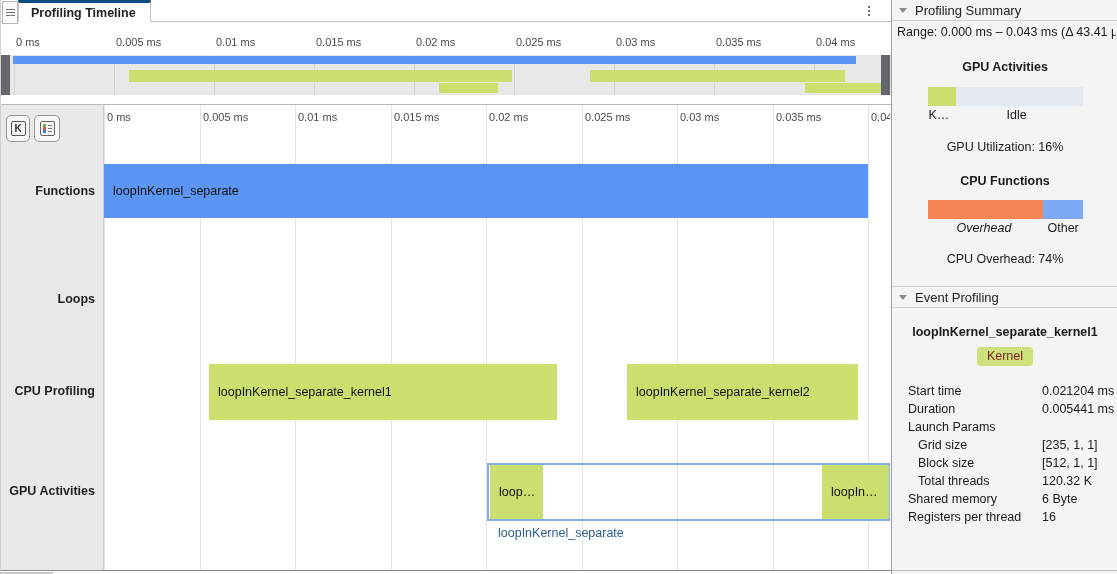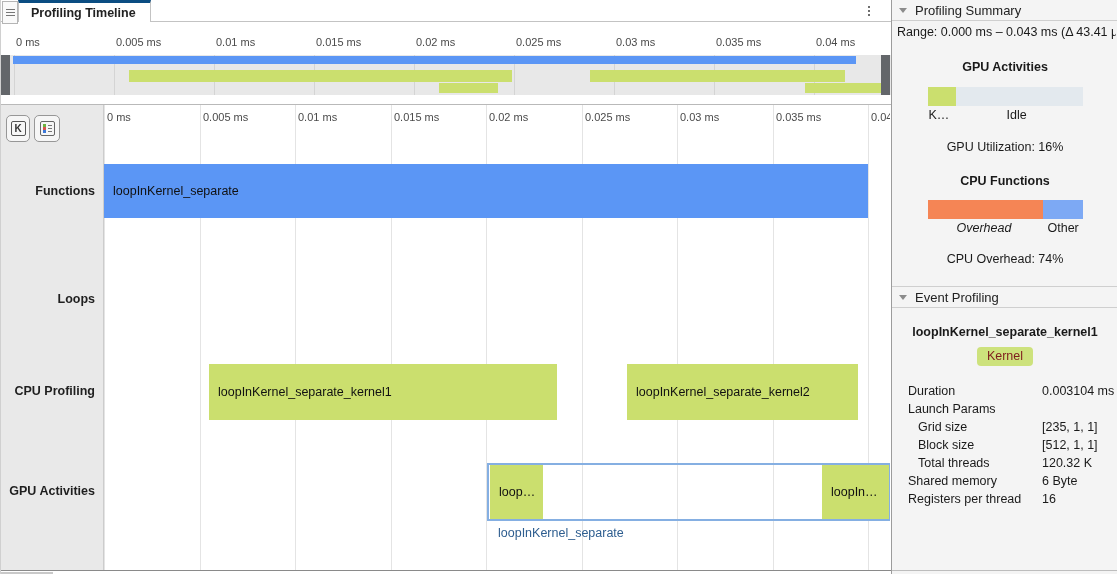--- a/index.html
+++ b/index.html
@@ -245,22 +245,26 @@
       <span>Event Profiling</span>
     </div>
 
     <div id="event-kernel-name">loopInKernel_separate_kernel1</div>
     <div id="kernel-badge-wrap">
       <span id="kernel-badge">Kernel</span>
     </div>
 
     <div id="stats-list">
         <div class="stat-row">
+          <span class="sl">Start time</span>
+          <span class="sv">0.021204 ms</span>
+        </div>
+        <div class="stat-row">
           <span class="sl">Duration</span>
-          <span class="sv">0.003104 ms</span>
+          <span class="sv">0.005441 ms</span>
         </div>
         <div class="stat-row">
           <span class="sl">Launch Params</span>
           <span class="sv"></span>
         </div>
         <div class="stat-row indent">
           <span class="sl">Grid size</span>
           <span class="sv">[235, 1, 1]</span>
         </div>
         <div class="stat-row indent">

